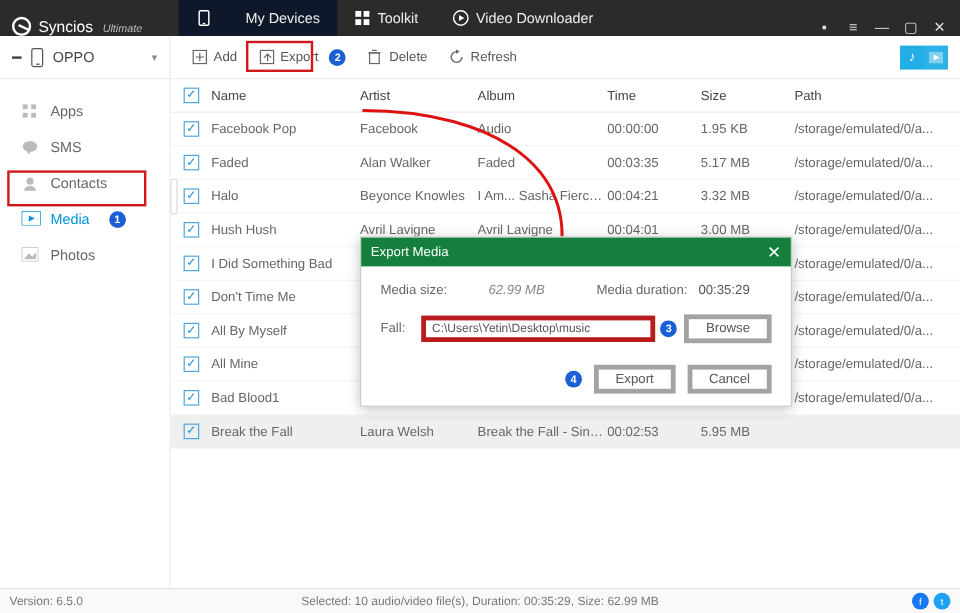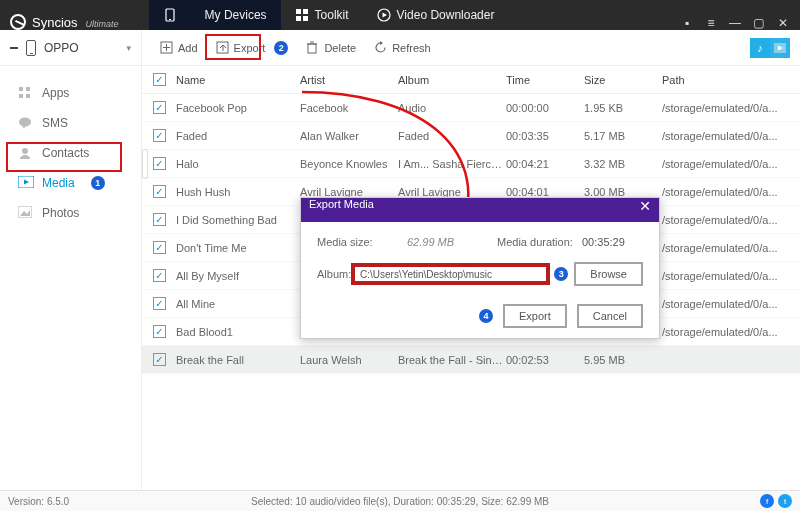--- a/index.html
+++ b/index.html
@@ -48,29 +48,29 @@
   .col-time { width:78px; }
   .col-size { width:78px; }
   .col-path { flex:1; }
   .ck { width:13px; height:13px; border:1px solid #4ea7dc; display:inline-flex; align-items:center; justify-content:center; color:#1e8fd0; font-size:10px; line-height:1; }
   .rows { }
   .row { height:28px; display:flex; align-items:center; font-size:11px; color:#666; border-bottom:1px solid #f6f6f6; }
   .row.sel { background:#eef0f0; }
   .cell { overflow:hidden; text-overflow:ellipsis; white-space:nowrap; }
 
   .modal { position:absolute; left:300px; top:197px; width:360px; background:#fff; border:1px solid #ccc; box-shadow:0 2px 10px rgba(0,0,0,.25); }
-  .modal-title { height:24px; background:#4c1d95; color:#fff; display:flex; align-items:flex-start; padding:0 8px; font-size:11px; }
+  .modal-title { height:24px; background:#15803d; color:#fff; display:flex; align-items:center; padding:0 8px; font-size:11px; }
   .modal-x { margin-left:auto; font-size:14px; cursor:pointer; }
   .modal-body { padding:14px 16px 10px 16px; font-size:11px; color:#555; }
   .m-row { display:flex; align-items:center; margin-bottom:14px; }
   .m-lab { width:90px; color:#666; }
   .m-val { color:#888; width:90px;font-style:italic; }
   .m-lab2 { width:85px; color:#666; }
   .path-input { flex:1; height:22px; border:4px solid #b91c1c; padding:0 5px; font-size:10px; color:#555; }
-  .m-btn { height:24px; padding:0 14px; border:2px solid #a3a3a3; background:#fff; font-size:11px; color:#555; cursor:pointer; display:inline-flex; align-items:center; }
+  .m-btn { height:24px; padding:0 14px; border:4px solid #a3a3a3; background:#fff; font-size:11px; color:#555; cursor:pointer; display:inline-flex; align-items:center; }
   .m-actions { display:flex; justify-content:flex-end; gap:10px; padding-top:4px; align-items:center; }
   .splitter { width:6px; height:32px; position:absolute; left:142px; top:148px; display:flex; align-items:center; justify-content:center; }
   .splitter::before{content:"";width:4px;height:28px;border:1px solid #ddd;border-radius:2px;}
 
   .statusbar { height:21px; border-top:1px solid #e3e3e3; background:#f9f9f9; display:flex; align-items:center; font-size:10px; color:#777; padding:0 8px; }
   .social { margin-left:auto; display:flex; gap:4px; }
   .soc { width:14px; height:14px; border-radius:50%; background:#1da1f2; color:#fff; font-size:8px; display:flex; align-items:center; justify-content:center; }
   .soc.f { background:#1877f2; }
 
   .arrow-svg { position:absolute; left:292px; top:82px; pointer-events:none; }
@@ -381,21 +381,21 @@
     <span class="modal-x">✕</span>
   </div>
   <div class="modal-body">
     <div class="m-row">
       <span class="m-lab">Media size:</span>
       <span class="m-val">62.99 MB</span>
       <span class="m-lab2">Media duration:</span>
       <span>00:35:29</span>
     </div>
     <div class="m-row">
-      <span class="m-lab" style="width:34px">Album:</span>
+      <span class="m-lab" style="width:34px">Fall:</span>
       <input class="path-input" value="C:\Users\Yetin\Desktop\music" style="">
       <span class="num-badge" style="margin:0 6px 0 4px">3</span>
       <button class="m-btn">Browse</button>
     </div>
     <div class="m-actions">
       <span class="num-badge">4</span>
       <button class="m-btn">Export</button>
       <button class="m-btn">Cancel</button>
     </div>
   </div>

